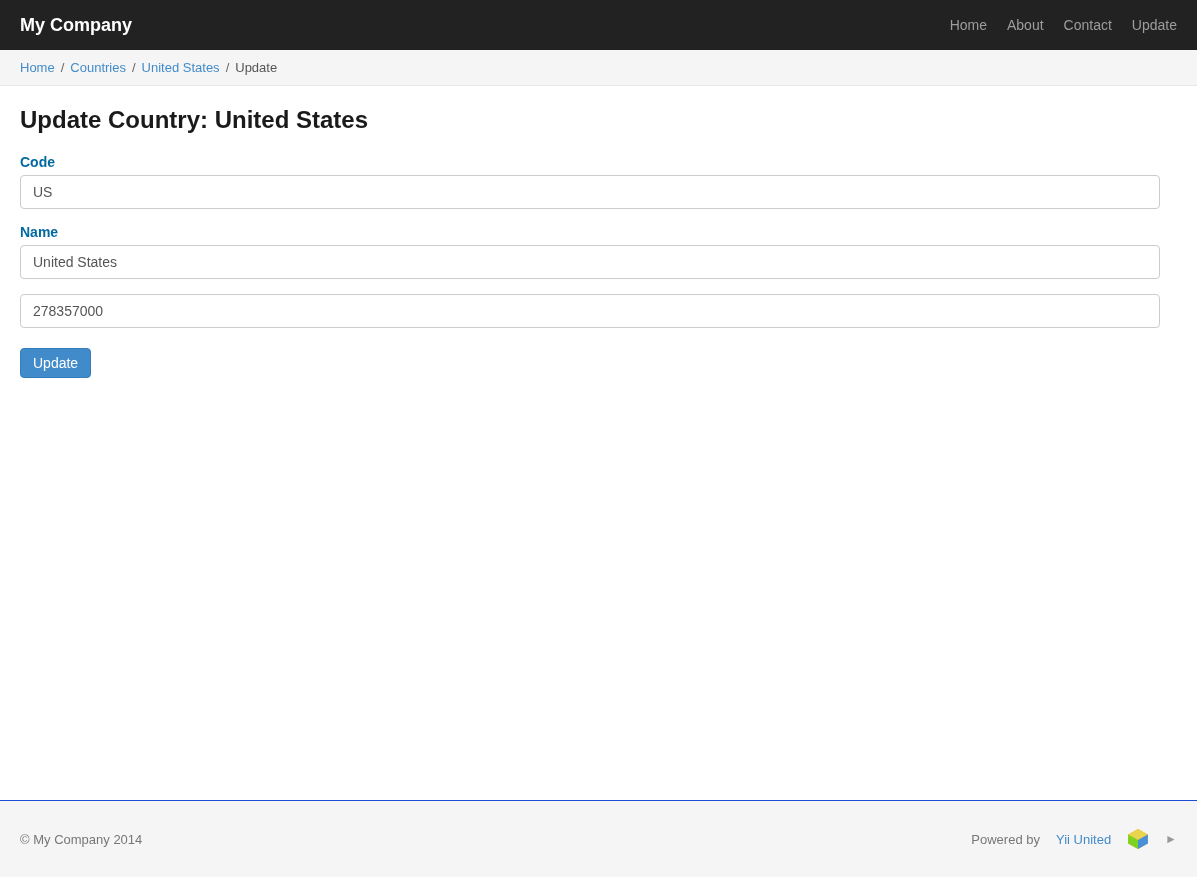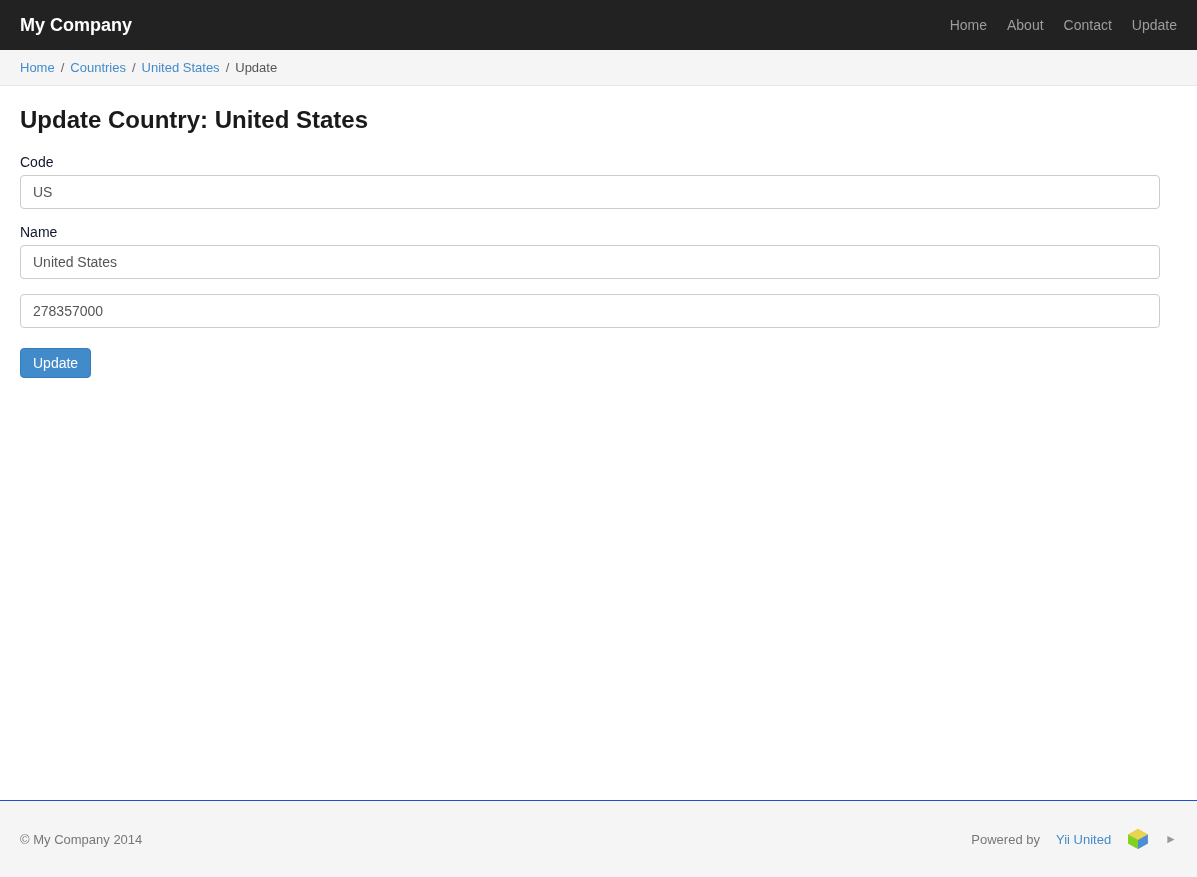--- a/index.html
+++ b/index.html
@@ -92,24 +92,24 @@
       color: #1a1a1a;
       margin-bottom: 20px;
     }
 
     .form-group {
       margin-bottom: 15px;
     }
 
     .form-label {
       display: block;
-      font-weight: normal;
+      font-weight: bold;
       margin-bottom: 5px;
       font-size: 14px;
-      color: #0f172a;
+      color: #0369a1;
     }
 
     .form-control {
       display: block;
       width: 100%;
       max-width: 1140px;
       padding: 14px 12px;
       font-size: 14px;
       line-height: 1.42857;
       color: #555;

